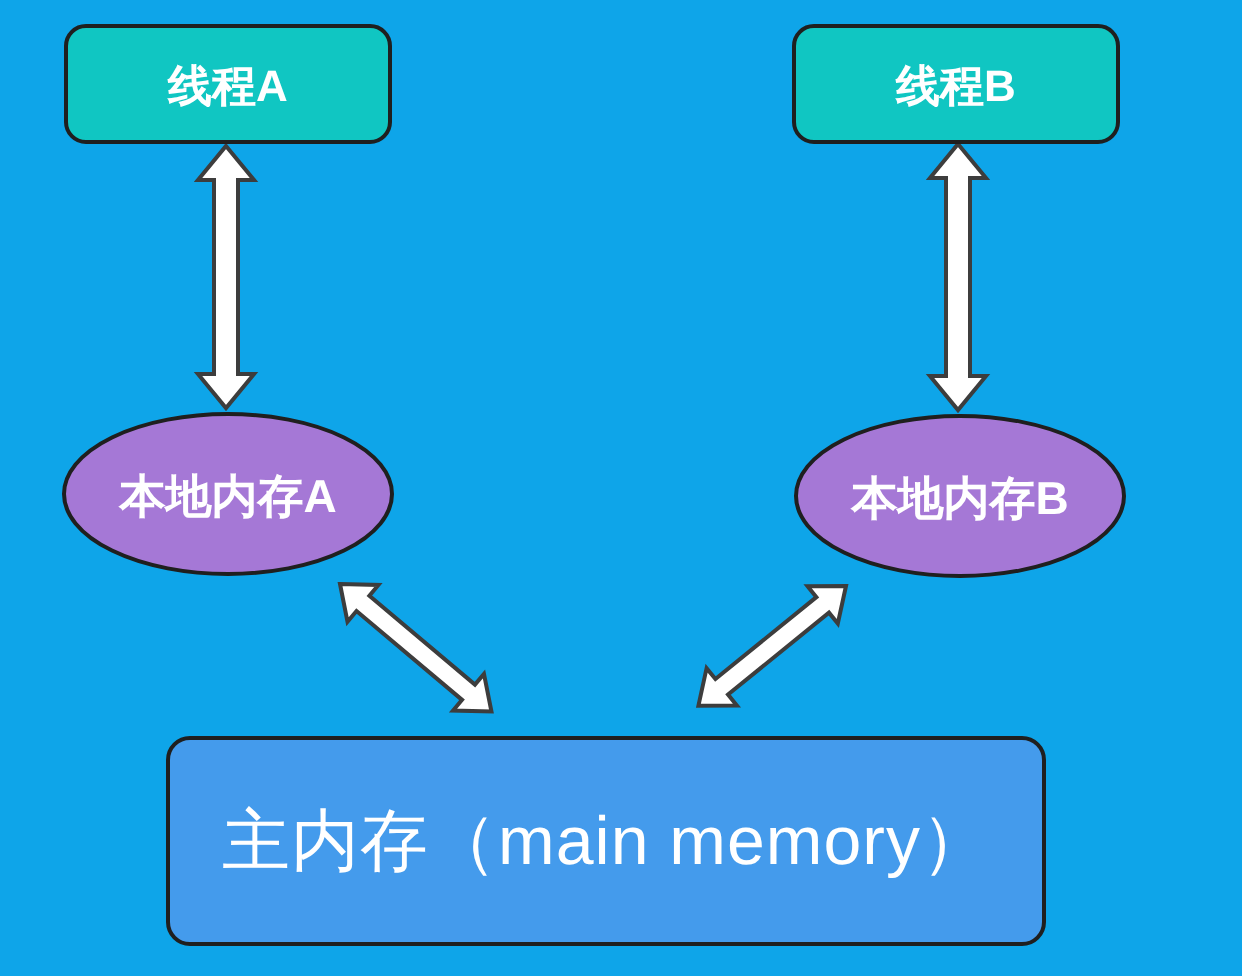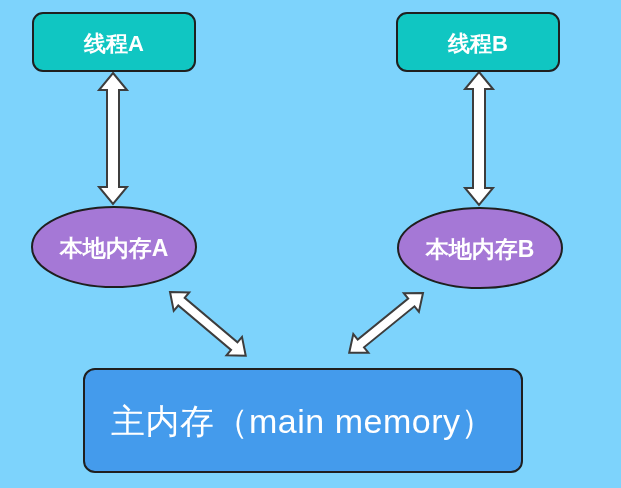--- a/index.html
+++ b/index.html
@@ -4,21 +4,21 @@
 <style>
   html, body {
     margin: 0;
     padding: 0;
     background: #ffffff;
   }
   .canvas-wrap {
     position: relative;
     width: 621px;
     height: 488px;
-    background: #7dd3fc;
+    background: #0ea5e9;
     font-family: "Liberation Sans", "DejaVu Sans", sans-serif;
     overflow: hidden;
   }
   svg { display: block; }
   .node-shape {
     stroke: #1f1f1f;
     stroke-width: 2;
   }
   .node-label {
     fill: #ffffff;

